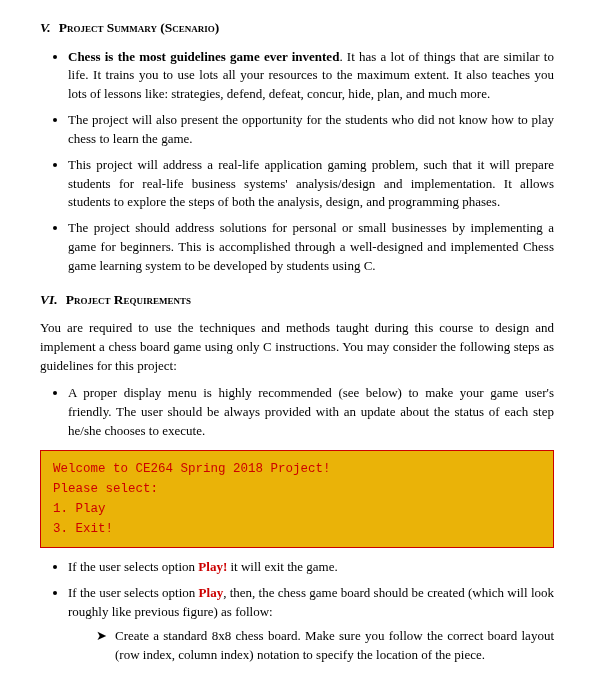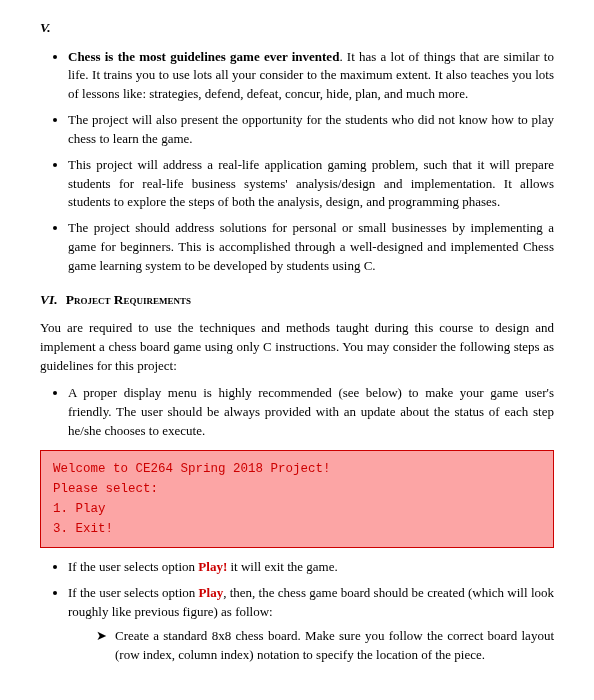--- a/index.html
+++ b/index.html
@@ -53,21 +53,21 @@
       margin-bottom: 14px;
     }
 
     .intro-text {
       text-align: justify;
       margin-bottom: 8px;
     }
 
     .code-box {
       border: 1.5px solid #cc0000;
-      background: #fca5a5;
+      background: #eab308;
       padding: 8px 12px;
       font-family: "Courier New", Courier, monospace;
       font-size: 12.5px;
       color: #cc0000;
       margin: 10px 0 10px 0;
       line-height: 1.6;
     }
 
     .sub-bullet-list {
       list-style: none;
@@ -105,25 +105,26 @@
     .sub-item-text {
       flex: 1;
     }
   </style>
 </head>
 <body>
 
 <div class="section-block">
   <div class="section-heading">
     <span class="roman">V.</span>
+    <span class="title">Project Summary (Scenario)</span>
   </div>
 
   <ul class="bullet-list">
     <li>
-      <span class="bold-inline">Chess is the most guidelines game ever invented</span><span>. It has a lot of things that are similar to life. It trains you to use lots all your consider to the maximum extent. It also teaches you lots of lessons like: strategies, defend, defeat, concur, hide, plan, and much more.</span>
+      <span class="bold-inline">Chess is the most guidelines game ever invented</span><span>. It has a lot of things that are similar to life. It trains you to use lots all your resources to the maximum extent. It also teaches you lots of lessons like: strategies, defend, defeat, concur, hide, plan, and much more.</span>
     </li>
     <li>
       <span>The project will also present the opportunity for the students who did not know how to play chess to learn the game.</span>
     </li>
     <li>
       <span>This project will address a real-life application gaming problem, such that it will prepare students for real-life business systems' analysis/design and implementation. It allows students to explore the steps of both the analysis, design, and programming phases.</span>
     </li>
     <li>
       <span>The project should address solutions for personal or small businesses by implementing a game for beginners. This is accomplished through a well-designed and implemented Chess game learning system to be developed by students using C.</span>
     </li>

